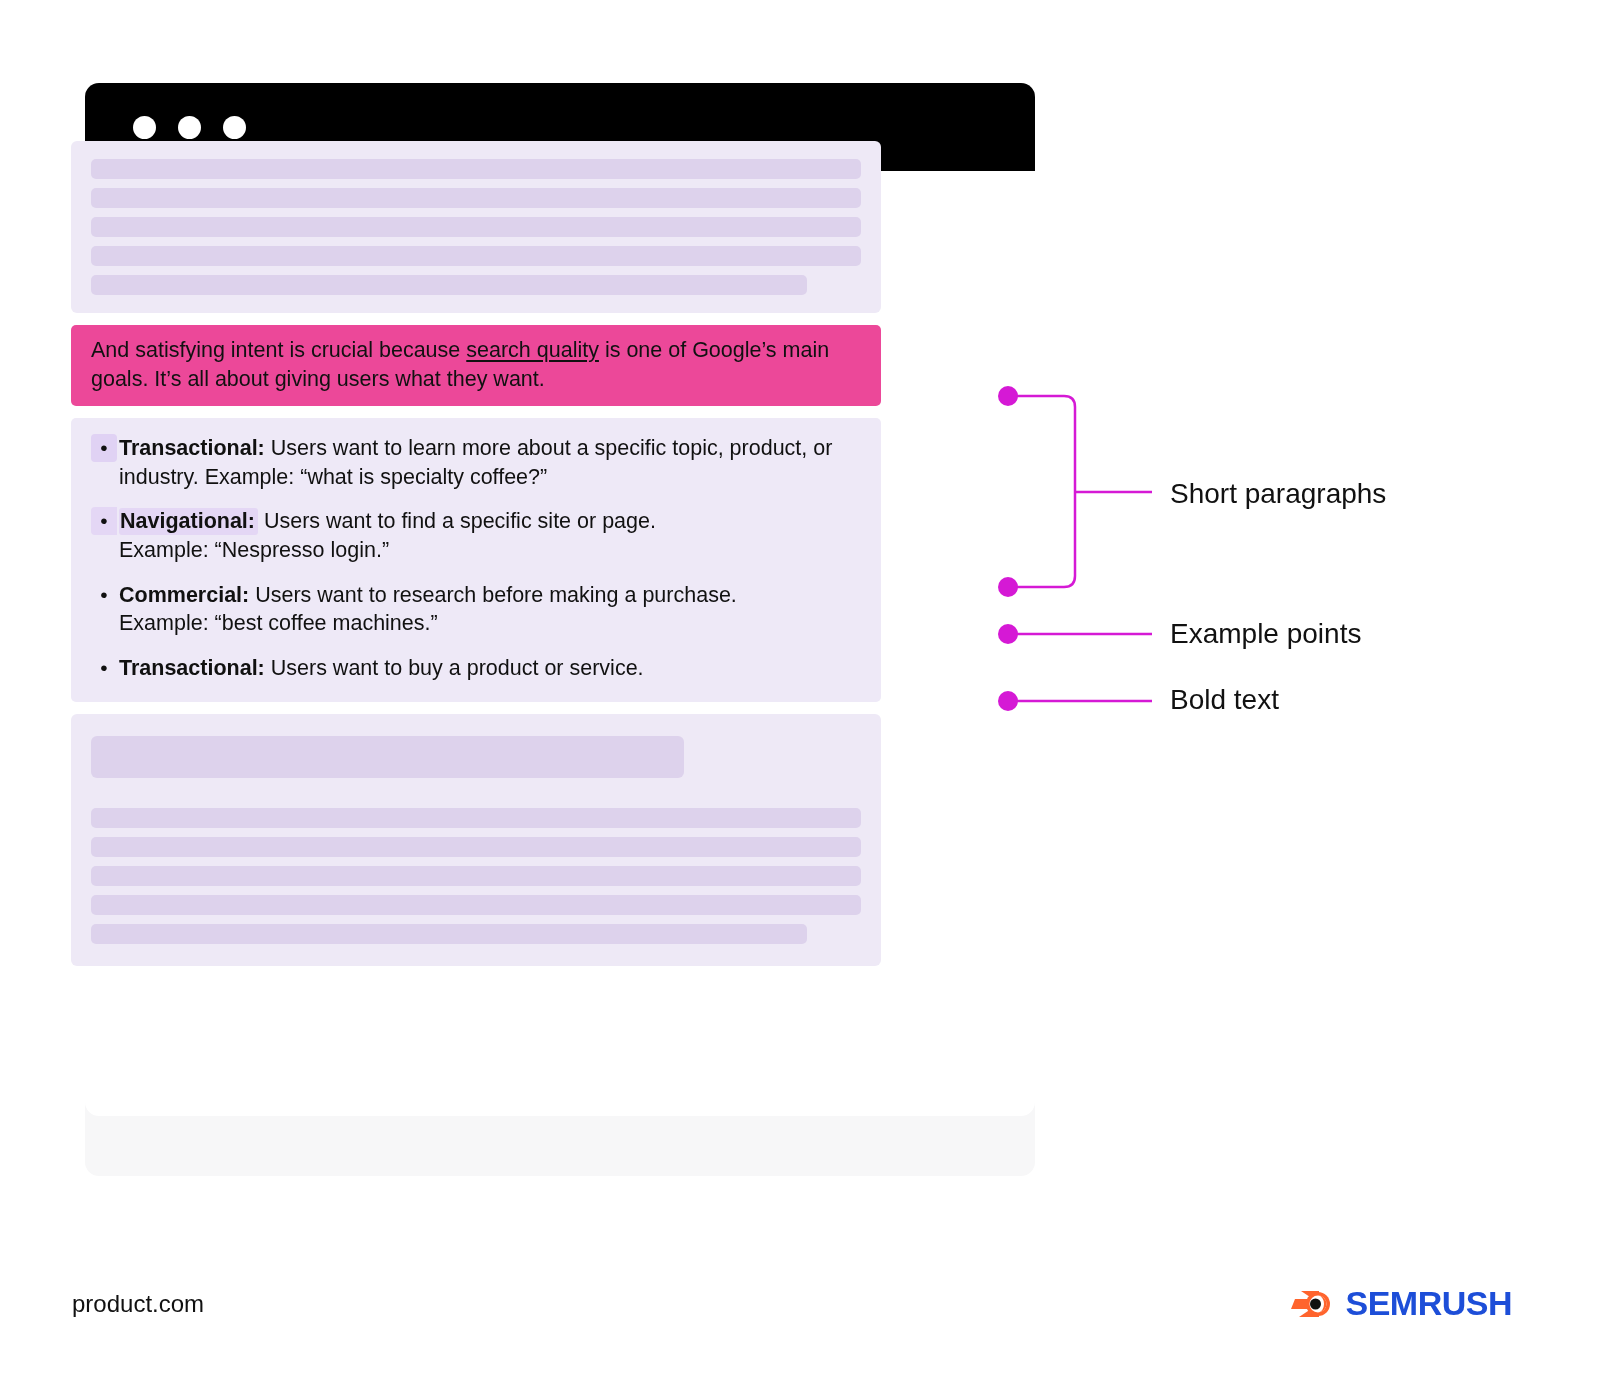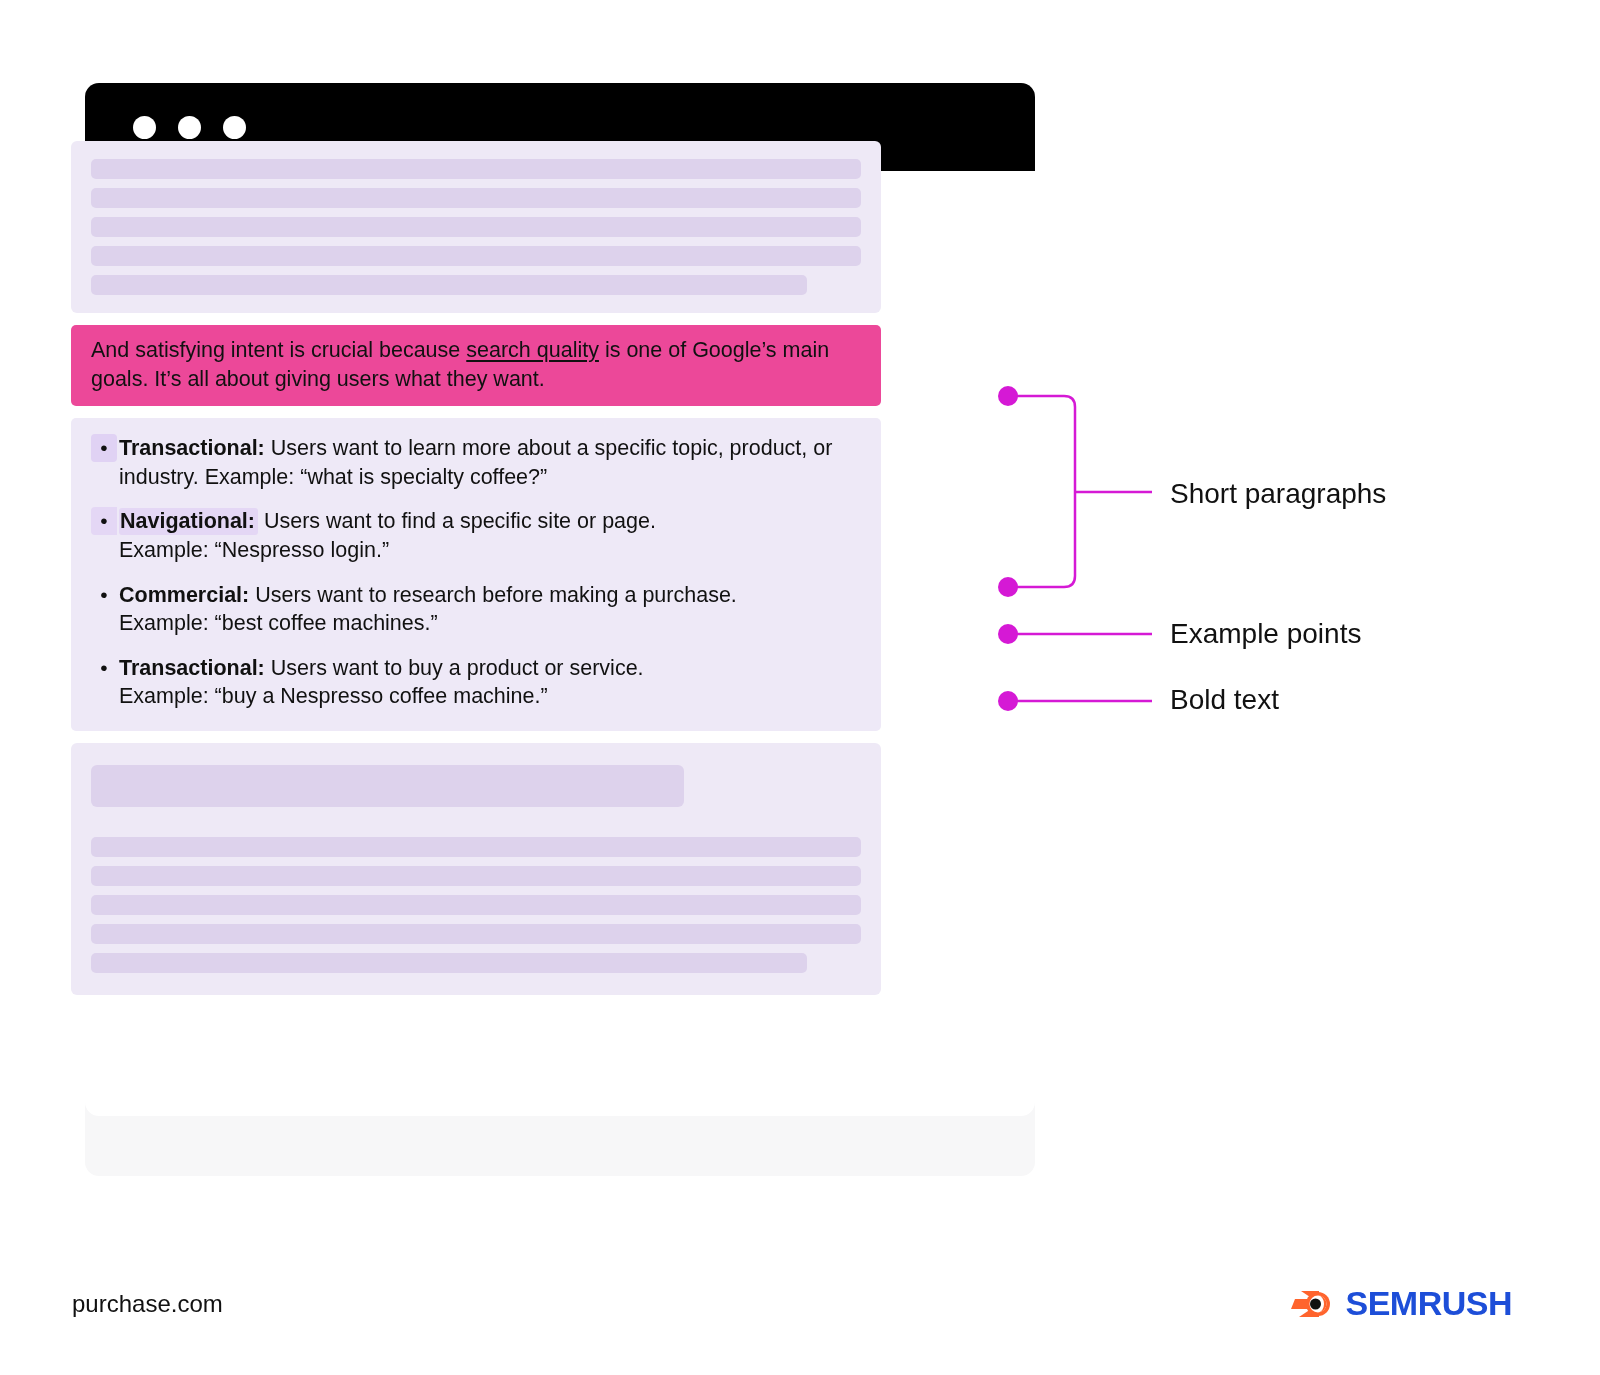--- a/index.html
+++ b/index.html
@@ -250,21 +250,21 @@
       <span class="bullet-body"><span class="bold-lead hl">Navigational:</span><span> Users want to find a specific site or page.</span><br><span>Example: “Nespresso login.”</span></span>
     </div>
 
     <div class="bullet-row">
       <span class="bullet-marker">•</span>
       <span class="bullet-body"><span class="bold-lead">Commercial:</span><span> Users want to research before making a purchase.</span><br><span>Example: “best coffee machines.”</span></span>
     </div>
 
     <div class="bullet-row">
       <span class="bullet-marker">•</span>
-      <span class="bullet-body"><span class="bold-lead">Transactional:</span><span> Users want to buy a product or service.</span><br><span>Example: “buy a Nespresso coffee machine.”</span></span>
+      <span class="bullet-body"><span class="bold-lead">Transactional:</span><span> Users want to buy a product or service.</span><br></span>
     </div>
 
   </div>
 
   <div class="skeleton-block" style="margin-top:12px; padding-top:22px; padding-bottom:22px;">
     <div class="sk-heading"></div>
     <div class="sk-bar" style="width:100%"></div>
     <div class="sk-bar" style="width:100%"></div>
     <div class="sk-bar" style="width:100%"></div>
     <div class="sk-bar" style="width:100%"></div>
@@ -284,21 +284,21 @@
   <circle cx="1008" cy="634" r="10" fill="#d519d5"></circle>
 
   <line x1="1016" y1="701" x2="1152" y2="701" stroke="#d519d5" stroke-width="2.5"></line>
   <circle cx="1008" cy="701" r="10" fill="#d519d5"></circle>
 </svg>
 
 <div class="ann-label" id="label-short">Short paragraphs</div>
 <div class="ann-label" id="label-bullet">Example points</div>
 <div class="ann-label" id="label-bold">Bold text</div>
 
-<div class="footer-url">purchase.com</div>
+<div class="footer-url">product.com</div>
 
 <div class="brand">
   <svg width="44" height="40" viewBox="0 0 44 40">
     <path d="M 2 26 L 22 26 L 10 34 L 30 34 L 30 8 L 12 8 L 24 16 L 6 16 Z" fill="#ff642d"></path>
     <circle cx="29" cy="21" r="12" fill="#ff642d"></circle>
     <circle cx="29" cy="21" r="8.5" fill="#ffffff"></circle>
     <path d="M 29 12.5 A 8.5 8.5 0 0 1 29 29.5 A 6 8.5 0 0 0 29 12.5 Z" fill="#ff642d"></path>
     <circle cx="26.5" cy="21" r="5.5" fill="#111111"></circle>
   </svg>
   <span class="brand-name">SEMRUSH</span>

